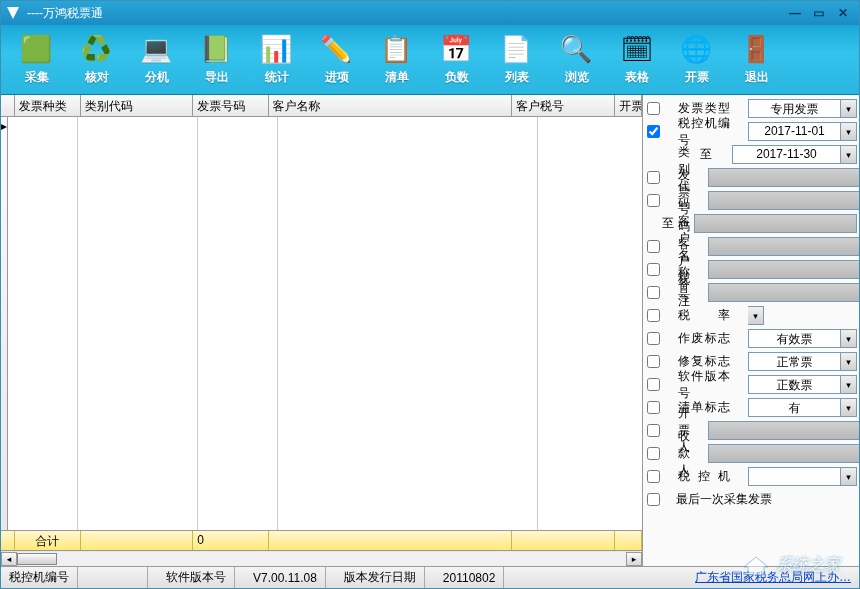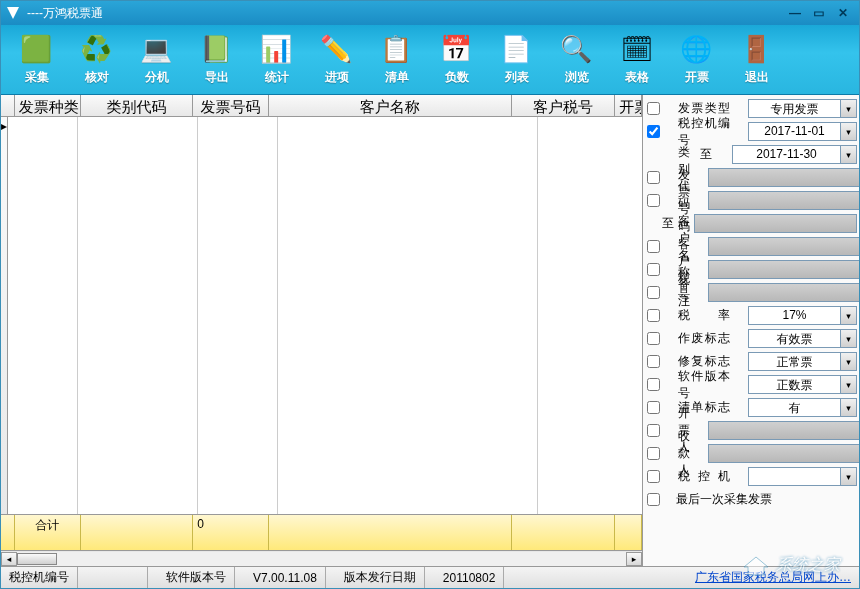--- a/index.html
+++ b/index.html
@@ -9,27 +9,27 @@
 .titlebar .logo { width: 12px; height: 12px; background: #fff; clip-path: polygon(50% 100%, 0 0, 100% 0); margin-right: 8px; }
 .titlebar .spacer { flex: 1; }
 .titlebar .wbtn { width: 20px; height: 14px; margin-left: 4px; display: flex; align-items: center; justify-content: center; color: #003a5a; font-weight: bold; cursor: pointer; }
 .toolbar { height: 70px; background: linear-gradient(to bottom, #1aa8d8 0%, #34c3ec 40%, #29b6e0 100%); display: flex; align-items: center; padding: 4px 8px; gap: 4px; border-bottom: 1px solid #0d7aa8; }
 .tbtn { width: 56px; height: 62px; display: flex; flex-direction: column; align-items: center; justify-content: center; gap: 4px; cursor: pointer; border-radius: 3px; }
 .tbtn .ticon { width: 32px; height: 32px; display: flex; align-items: center; justify-content: center; }
 .tbtn .tlabel { color: #fff; font-size: 12px; font-weight: bold; text-shadow: 0 1px 1px rgba(0,0,0,0.3); }
 .content { flex: 1; display: flex; min-height: 0; }
 .grid-area { flex: 1; display: flex; flex-direction: column; border-right: 1px solid #999; min-width: 0; }
 .grid-header { display: flex; background: linear-gradient(to bottom, #fafafa, #e8e8e8); border-bottom: 1px solid #999; height: 22px; }
-.grid-header .gh { border-right: 1px solid #999; padding: 3px 4px; font-size: 15px; overflow: hidden; white-space: nowrap; text-align: center; }
+.grid-header .gh { border-right: 1px solid #999; padding: 3px 4px; font-size: 12px; overflow: hidden; white-space: nowrap; }
 .rowmark { width: 14px; background: linear-gradient(to bottom, #fafafa, #e8e8e8); border-right: 1px solid #999; }
 .grid-body { flex: 1; display: flex; background: #fff; overflow: hidden; }
 .grid-body .rowmark { border-bottom: none; display:flex; align-items:flex-start; justify-content:center; padding-top:2px;}
 .grid-cols { flex: 1; display: flex; }
 .grid-cols .gc { border-right: 1px solid #ccc; height: 100%; }
-.grid-footer { display: flex; height: 36px; background: linear-gradient(to bottom, #fff7d0, #ffe97a); border-top: 1px solid #999; }
+.grid-footer { display: flex; height: 20px; background: linear-gradient(to bottom, #fff7d0, #ffe97a); border-top: 1px solid #999; }
 .grid-footer .gf { border-right: 1px solid #c9b84a; padding: 2px 4px; font-size: 12px; text-align: center; overflow:hidden; }
 .hscroll { height: 16px; background: #e8e8e8; border-top: 1px solid #999; display: flex; align-items: center; }
 .hscroll .sbtn { width: 16px; height: 14px; background: linear-gradient(#fafafa,#d8d8d8); border: 1px solid #999; display:flex; align-items:center; justify-content:center; font-size:9px;}
 .hscroll .strack { flex: 1; height: 14px; background: #f0f0f0; position: relative; }
 .hscroll .sthumb { position: absolute; left: 0; width: 40px; height: 12px; top: 1px; background: linear-gradient(#fafafa,#d0d0d0); border: 1px solid #888; }
 .filter-panel { width: 216px; background: #fafafa; overflow-y: auto; padding: 2px; }
 .frow { display: flex; align-items: center; height: 23px; gap: 16px; }
 .frow input[type=checkbox] { width: 13px; height: 13px; margin-left: 2px; }
 .frow .flabel { width: 56px; font-size: 12px; text-align: justify; text-align-last: justify; padding: 0 2px; }
 .frow .finput { flex: 1; height: 19px; border: 1px solid #7a9ab5; background: #fff; font-size: 12px; padding: 0 3px; }
@@ -201,21 +201,20 @@
         </div>
         <div class="frow">
           <input type="checkbox" style="">
           <span class="flabel">备  注</span>
           <input class="finput shade" value="" style="">
         </div>
         <div class="frow">
           <input type="checkbox" style="">
           <span class="flabel">税  率</span>
           <div class="fcombo">
-            <div class="cval">17%</div>
             <div class="cbtn">▾</div>
           </div>
         </div>
         <div class="frow">
           <input type="checkbox" style="">
           <span class="flabel">作废标志</span>
           <div class="fcombo">
             <div class="cval">有效票</div>
             <div class="cbtn">▾</div>
           </div>

